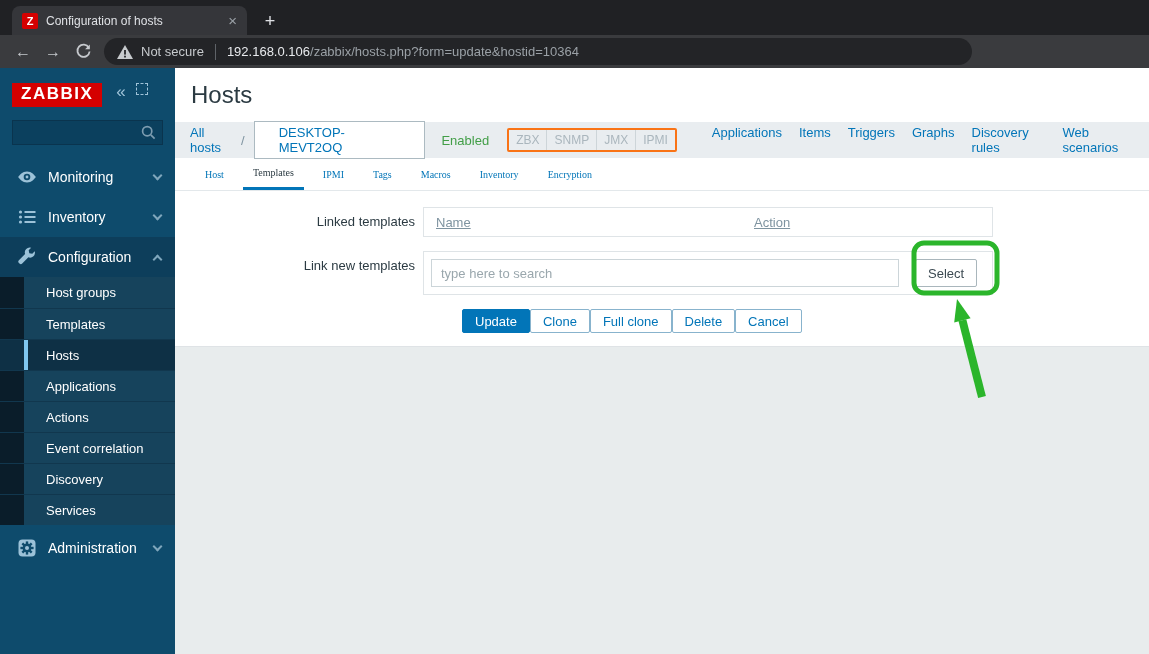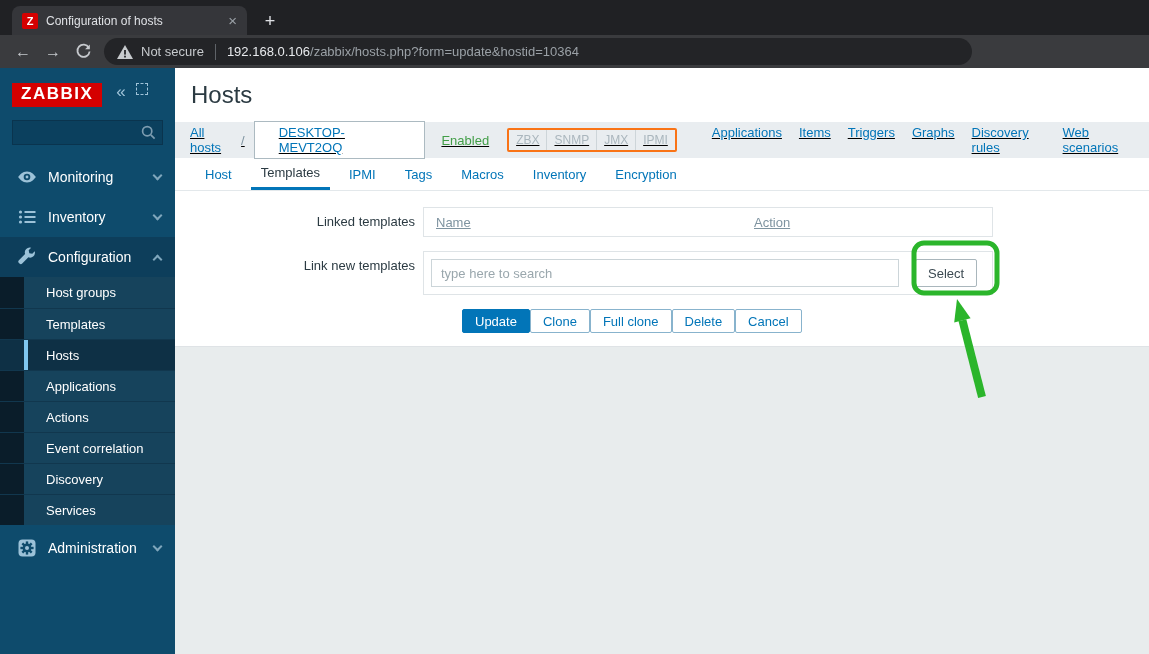--- a/index.html
+++ b/index.html
@@ -52,32 +52,32 @@
   .sub-item { height:31px; display:flex; align-items:center; padding-left:46px; font-size:13px; color:#fff;
               border-top:1px solid #11374e; position:relative; }
   .sub-item:first-child { border-top:none; }
   .sub-item.active { background:#0e3045; }
   .sub-item.active::before { content:''; position:absolute; left:24px; top:0; bottom:0; width:4px; background:#7fc7f0; }
   .admin-gap { height:3px; }
 
   
   .main { flex:1; background:#fff; display:flex; flex-direction:column; }
   .page-title { font-size:24px; font-weight:normal; color:#2b3a42; padding:13px 16px 13px; }
-  .crumb-bar { background:#e9edf0; height:36px; display:flex; align-items:center; padding:0 15px; font-size:13px; flex-shrink:0;text-decoration:underline; }
+  .crumb-bar { background:#e9edf0; height:36px; display:flex; align-items:center; padding:0 15px; font-size:13px; flex-shrink:0; }
   .crumb-bar a, .link { color:#0275b8; text-decoration:none; cursor:pointer; }
   .crumb-sep { color:#7e93a0; margin:0 5px; }
   .host-box { background:#fff; border:1px solid #acbac1; padding:3px 24px; color:#0275b8; margin-left:4px; }
   .status-enabled { color:#429e47; margin:0 18px 0 16px; }
   .iface { display:flex; border:2px solid #f97316; border-radius:2px; }
   .iface span { padding:3px 7px; color:#aab6bd; font-size:12px; border-left:1px solid #cdd5d9; }
   .iface span:first-child { border-left:none; }
   .crumb-links { display:flex; margin-left:18px; }
   .crumb-links a { margin-left:17px; }
   .tabs-row { display:flex; padding-left:20px; border-bottom:1px solid #e3e8eb; height:33px; flex-shrink:0; }
-  .tab-item { padding:0 10px; margin-right:9px; display:flex; align-items:center; color:#0275b8; font-size:13px; cursor:pointer; }
+  .tab-item { padding:0 10px; margin-right:9px; display:flex; align-items:center; color:#0275b8; font-size:10px; cursor:pointer;font-family:Liberation Serif, serif; }
   .tab-item.active { color:#2b3a42; border-bottom:3px solid #0275b8; cursor:default; }
 
   .form { padding-top:16px; }
   .form-row { display:flex; margin-bottom:14px; }
   .form-label { width:248px; text-align:right; padding-right:8px; font-size:13px; color:#2b3a42;
                 line-height:30px; flex-shrink:0; }
   .tmpl-table { width:570px; border:1px solid #dfe4e7; }
   .tmpl-head { display:flex; height:28px; align-items:center; font-size:13px; color:#7e93a0;text-decoration:underline; }
   .th-name { padding-left:12px; width:330px; }
   .ms-wrap { width:570px; border:1px solid #dfe4e7; padding:7px; display:flex; align-items:center; }

